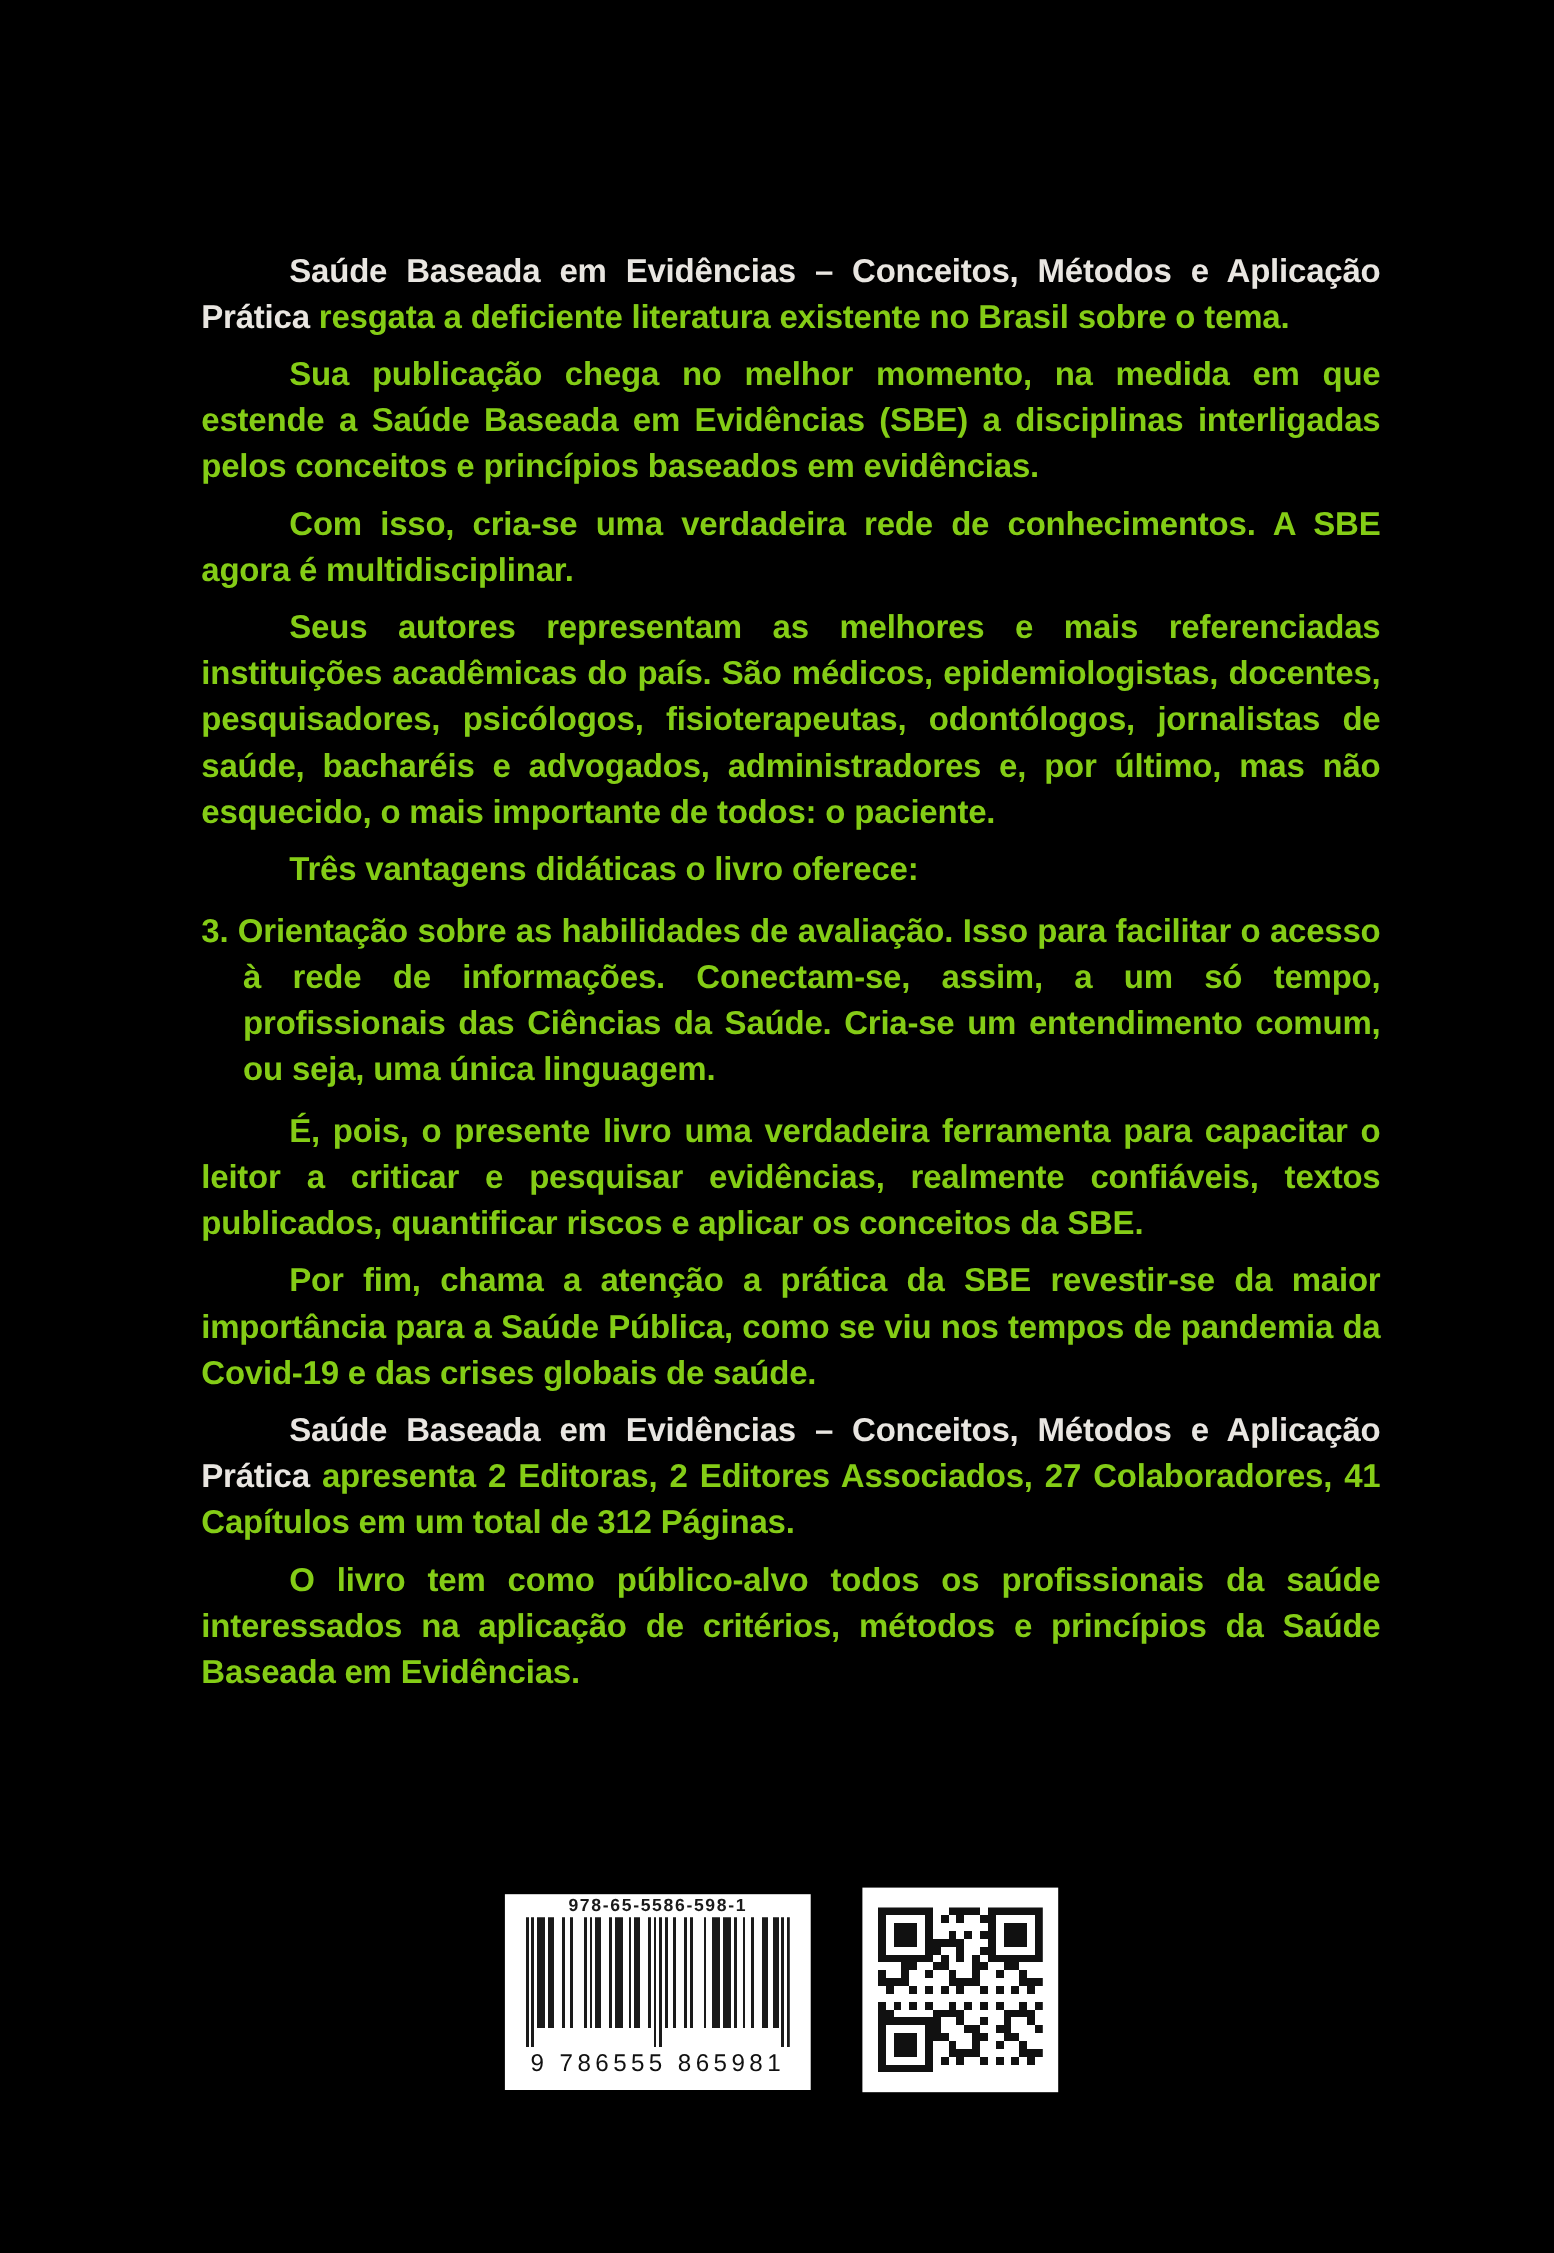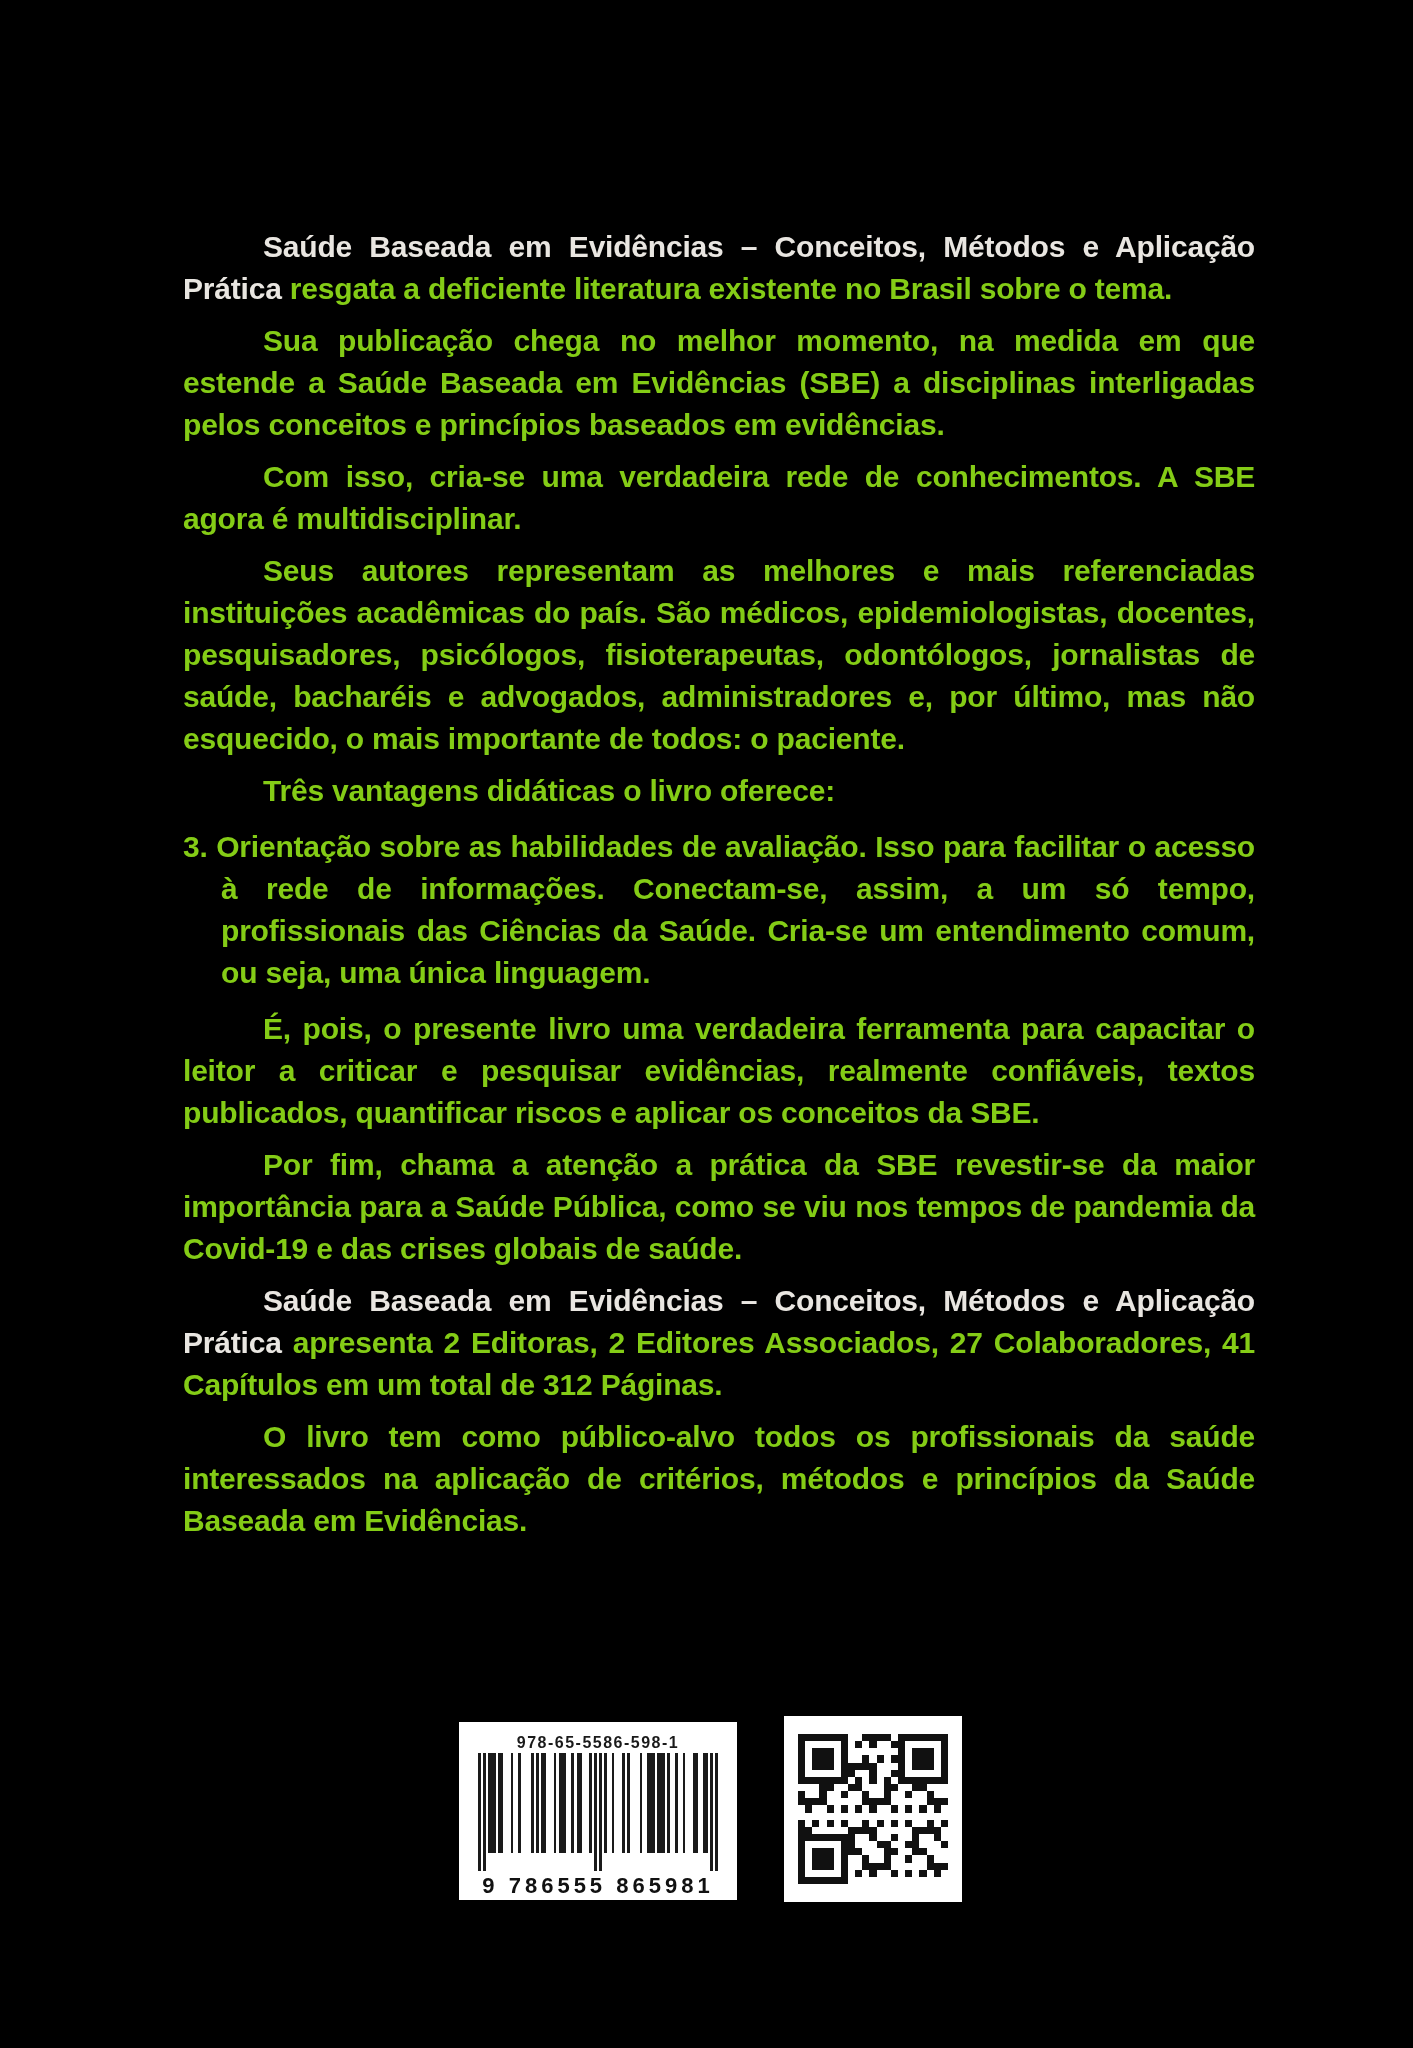--- a/index.html
+++ b/index.html
@@ -33,30 +33,30 @@
   .seg-title{color:#e9e6e1;}
   .seg-body{color:#84cc16;}
 
   .barcode-panel{
     position:absolute;
     left:459px;top:1722px;
     width:278px;height:178px;
     background:#fff;
     display:flex;flex-direction:column;align-items:center;
     box-sizing:border-box;
-    padding-top:11px;
+    padding-top:1px;
   }
   .isbn-label{
     font-size:16px;font-weight:700;color:#1a1a1a;
     letter-spacing:1.5px;line-height:20px;
   }
   .bars{width:240px;height:118px;display:block;}
   .bars rect{fill:#1a1a1a;}
   .barcode-digits{
-    font-size:22px;font-weight:700;color:#111;
+    font-size:22px;font-weight:400;color:#111;
     letter-spacing:4px;line-height:26px;margin-top:2px;
     white-space:nowrap;
   }
   .qr-panel{
     position:absolute;
     left:784px;top:1716px;
     width:178px;height:186px;
     background:#fff;
     display:flex;align-items:center;justify-content:center;
   }

